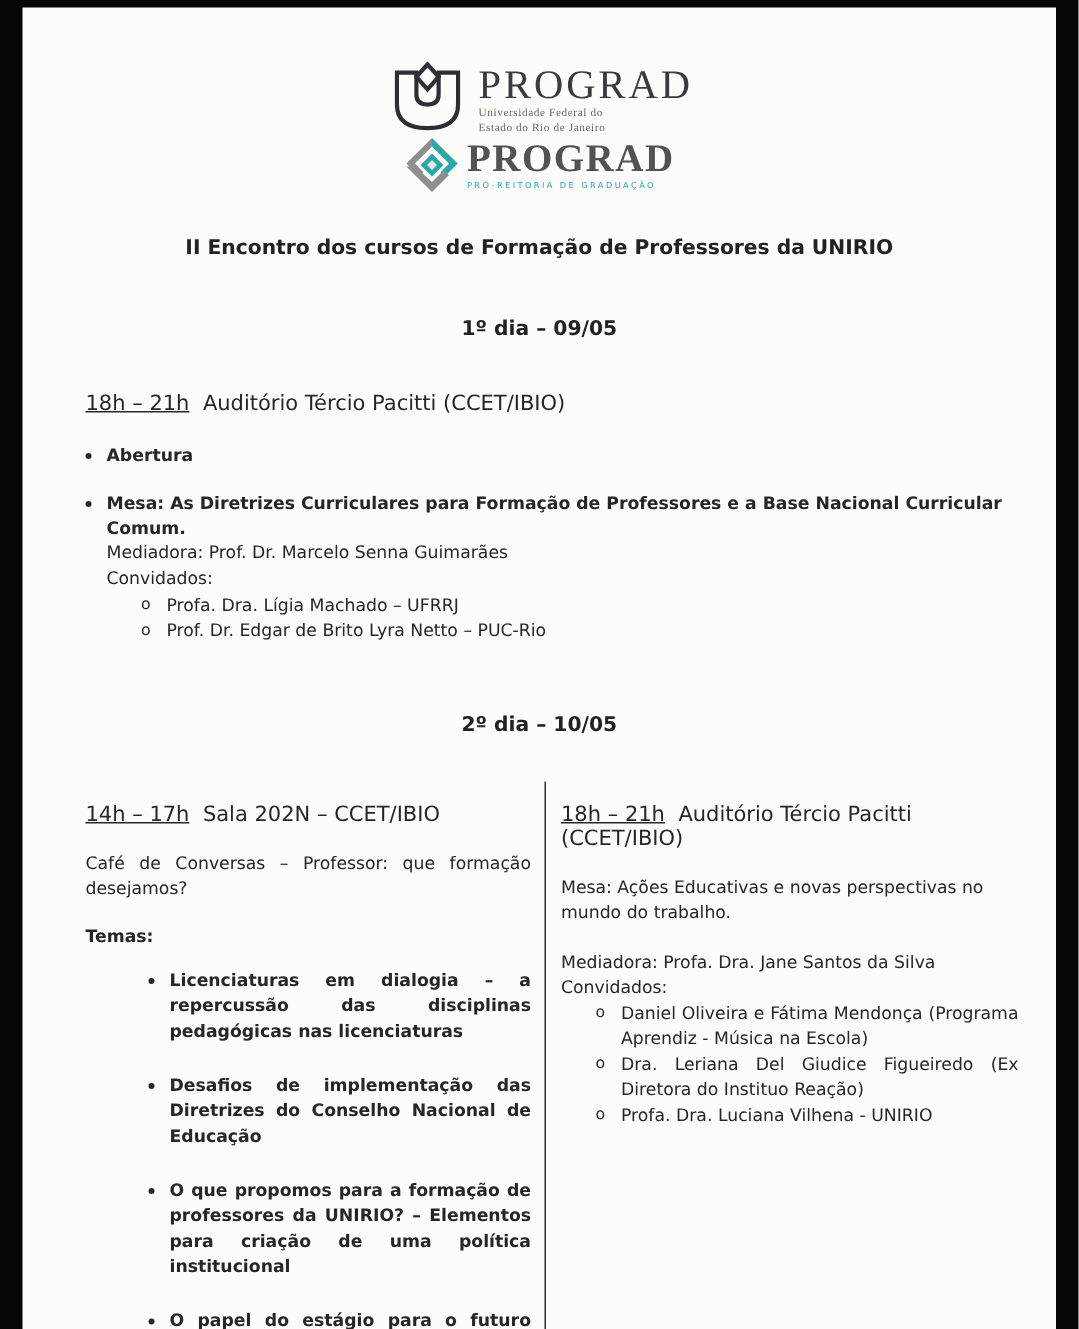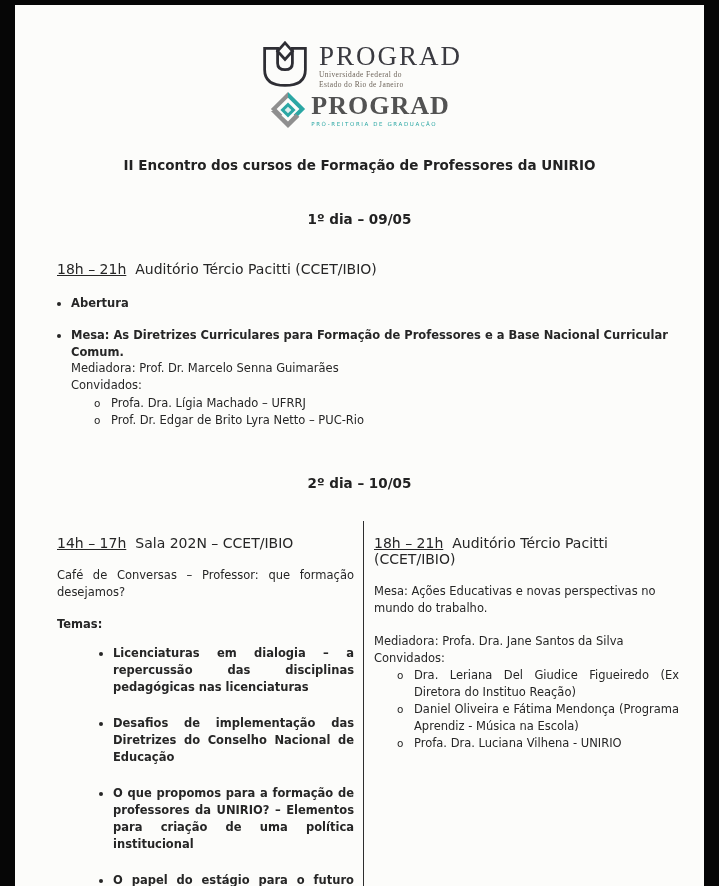--- a/index.html
+++ b/index.html
@@ -167,21 +167,21 @@
     <div class="col col-right">
       <p class="session">
         <span class="time">18h – 21h</span><span class="loc">Auditório Tércio Pacitti (CCET/IBIO)</span>
       </p>
       <div class="col-title">Mesa: Ações Educativas e novas perspectivas no mundo do trabalho.</div>
       <div class="gap-m"></div>
       <div class="mediator">Mediadora: Profa. Dra. Jane Santos da Silva</div>
       <div class="mediator">Convidados:</div>
       <ul class="o-list justified">
 
-      <li>Dra. Leriana Del Giudice Figueiredo (Ex Diretora do Instituo Reação)</li>
-          <li>Daniel Oliveira e Fátima Mendonça (Programa Aprendiz - Música na Escola)</li>
+      <li>Daniel Oliveira e Fátima Mendonça (Programa Aprendiz - Música na Escola)</li>
+          <li>Dra. Leriana Del Giudice Figueiredo (Ex Diretora do Instituo Reação)</li>
           <li>Profa. Dra. Luciana Vilhena - UNIRIO</li>
         </ul>
     </div>
 
   </div>
 
 </div>
 
 </body></html>

